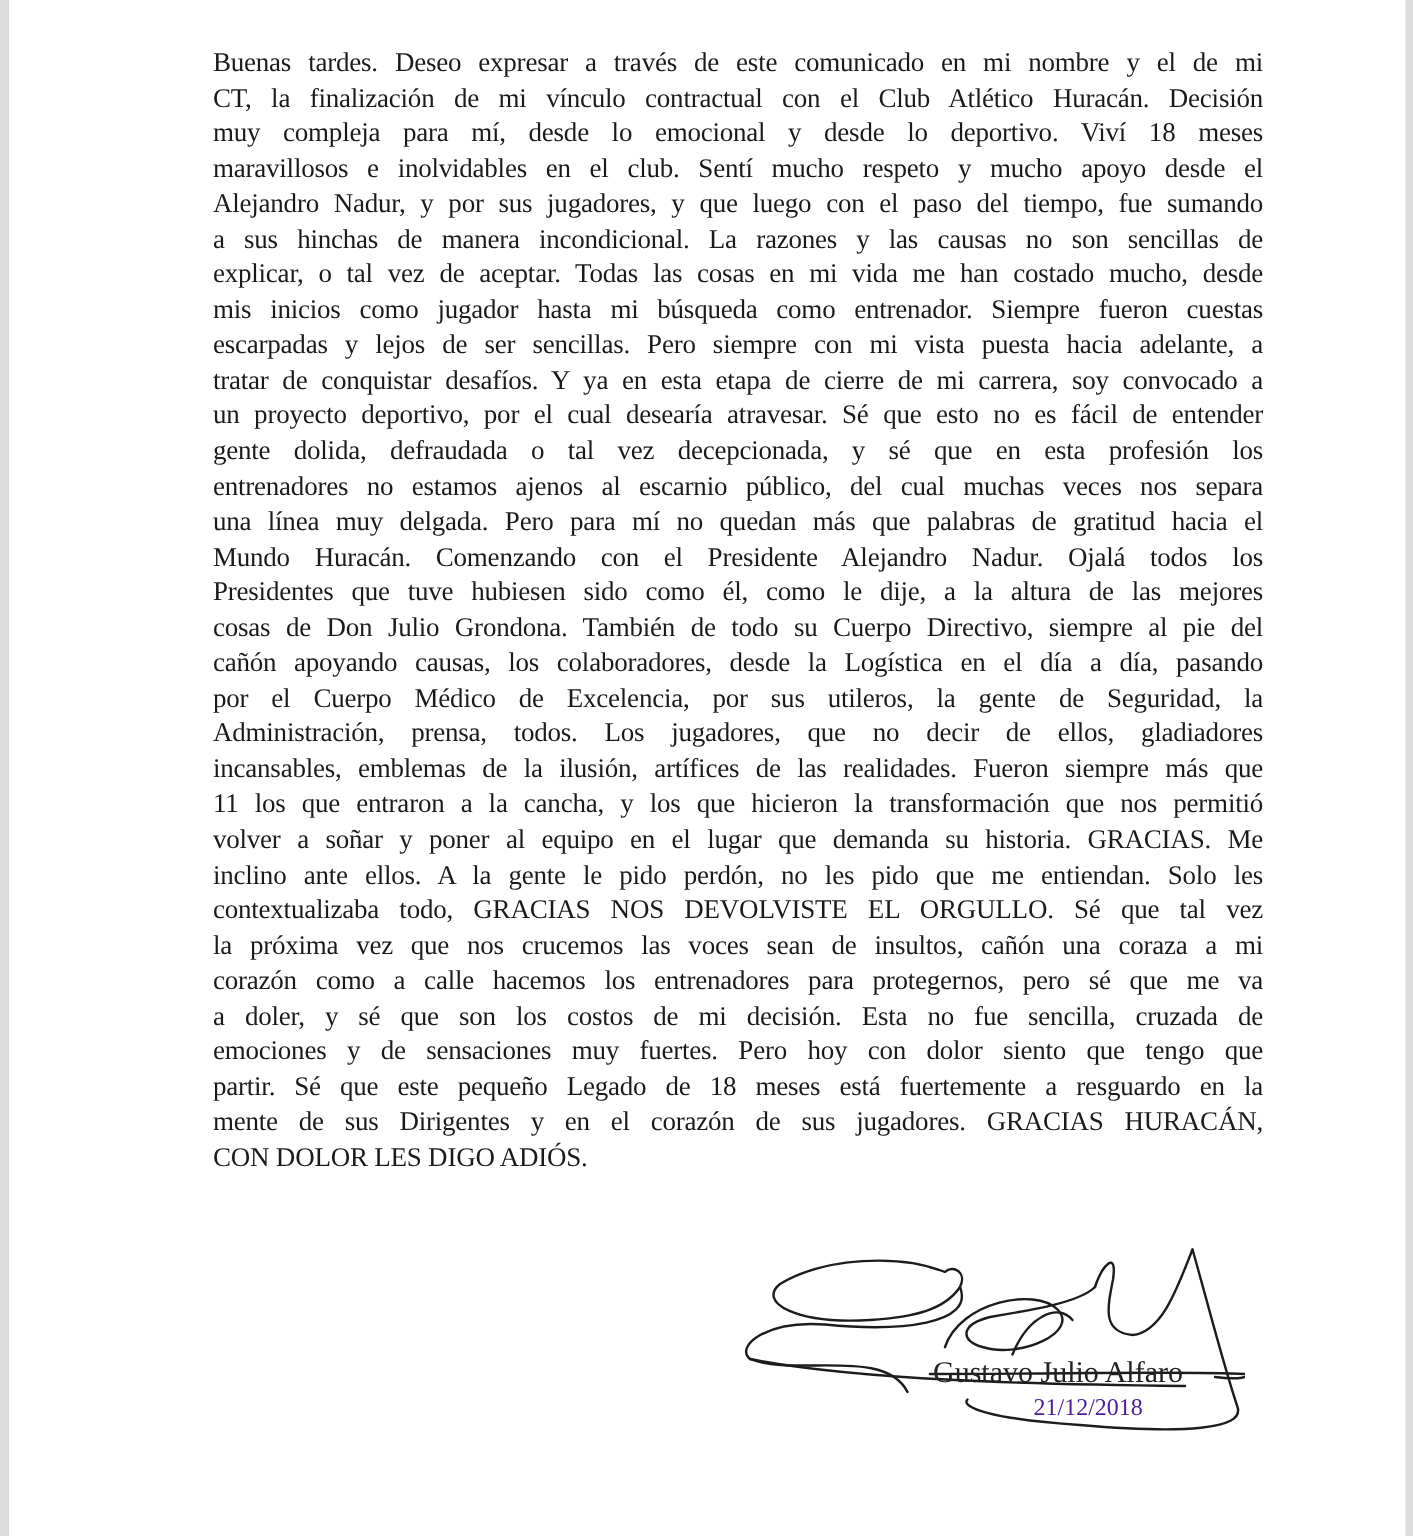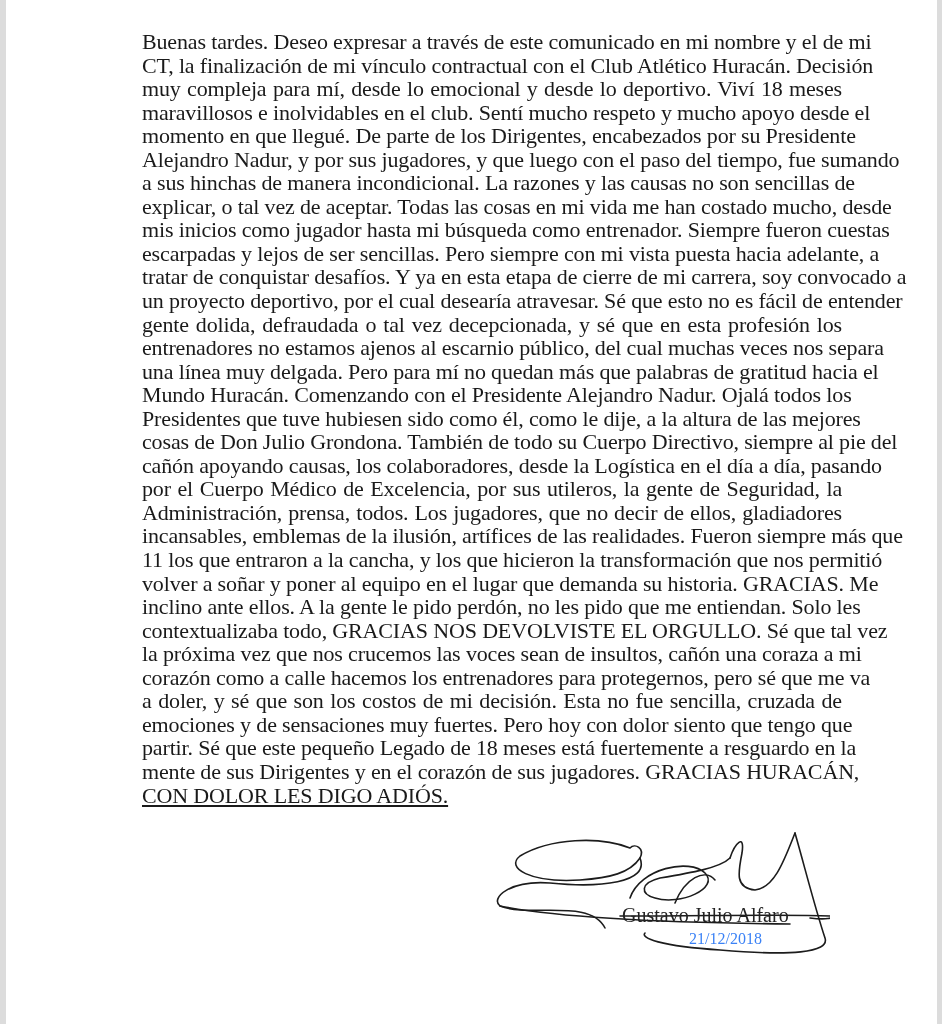--- a/index.html
+++ b/index.html
@@ -3,51 +3,50 @@
 <meta charset="utf-8">
 <style>
   html, body { margin:0; padding:0; }
   body { width:942px; height:1024px; background:#ffffff; position:relative; overflow:hidden; }
   .edge-left { position:absolute; left:0; top:0; width:6px; height:1024px; background:#dcdcdc; }
   .edge-right { position:absolute; right:0; top:0; width:5px; height:1024px; background:#dcdcdc; }
   .page { position:absolute; left:0; top:0; width:942px; height:1024px; }
   .body-text {
     position:absolute; left:142px; top:30px; width:700px;
     font-family:"Liberation Serif", "DejaVu Serif", serif;
-    font-size:22px; line-height:23.55px; color:#1a1a1a;
+    font-size:18px; line-height:23.55px; color:#1a1a1a;
     text-align:justify; text-align-last:left;
     letter-spacing:-0.15px;
   }
   .line { display:block; text-align:justify; text-align-last:justify; white-space:nowrap; }
-  .line.last { text-align-last:left;text-decoration:underline; }
+  .line.last { text-align-last:left; }
   .signature { position:absolute; left:490px; top:828px; width:340px; height:130px; }
   .sig-name {
     position:absolute; left:622px; top:904px;
     font-family:"Liberation Serif", "DejaVu Serif", serif;
     font-size:20px; color:#222;
   }
   .sig-date {
     position:absolute; left:689px; top:930px;
     font-family:"Liberation Serif", "DejaVu Serif", serif;
-    font-size:16px; color:#3b82f6;
+    font-size:16px; color:#4c1d95;
   }
 </style>
 </head>
 <body>
 
 <div class="page">
   <div class="edge-left"></div>
   <div class="edge-right"></div>
 
   <div class="body-text">
     <span class="line">Buenas tardes. Deseo expresar a través de este comunicado en mi nombre y el de mi</span>
     <span class="line">CT, la finalización de mi vínculo contractual con el Club Atlético Huracán. Decisión</span>
     <span class="line">muy compleja para mí, desde lo emocional y desde lo deportivo. Viví 18 meses</span>
     <span class="line">maravillosos e inolvidables en el club. Sentí mucho respeto y mucho apoyo desde el</span>
-    <span class="line">momento en que llegué. De parte de los Dirigentes, encabezados por su Presidente</span>
     <span class="line">Alejandro Nadur, y por sus jugadores, y que luego con el paso del tiempo, fue sumando</span>
     <span class="line">a sus hinchas de manera incondicional. La razones y las causas no son sencillas de</span>
     <span class="line">explicar, o tal vez de aceptar. Todas las cosas en mi vida me han costado mucho, desde</span>
     <span class="line">mis inicios como jugador hasta mi búsqueda como entrenador. Siempre fueron cuestas</span>
     <span class="line">escarpadas y lejos de ser sencillas. Pero siempre con mi vista puesta hacia adelante, a</span>
     <span class="line">tratar de conquistar desafíos. Y ya en esta etapa de cierre de mi carrera, soy convocado a</span>
     <span class="line">un proyecto deportivo, por el cual desearía atravesar. Sé que esto no es fácil de entender</span>
     <span class="line">gente dolida, defraudada o tal vez decepcionada, y sé que en esta profesión los</span>
     <span class="line">entrenadores no estamos ajenos al escarnio público, del cual muchas veces nos separa</span>
     <span class="line">una línea muy delgada. Pero para mí no quedan más que palabras de gratitud hacia el</span>

